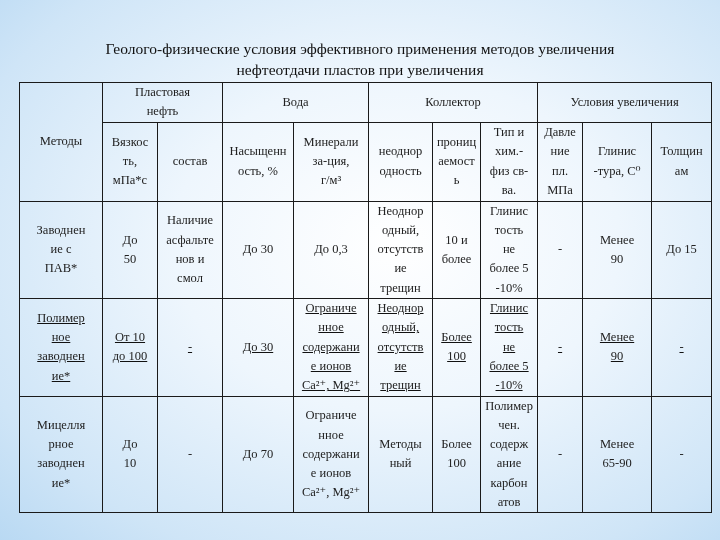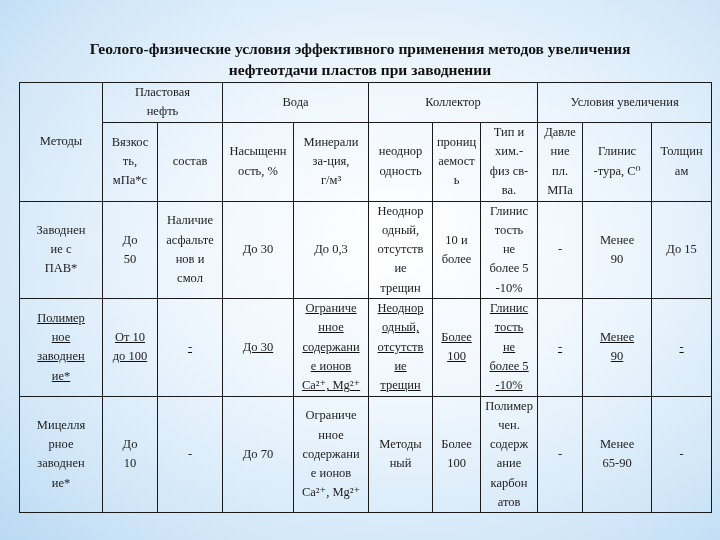--- a/index.html
+++ b/index.html
@@ -4,21 +4,21 @@
 <style>
   html, body { margin:0; padding:0; }
   body {
     width:720px; height:540px; overflow:hidden; position:relative;
     background: radial-gradient(ellipse at 55% 45%, #ffffff 0%, #eef6fd 40%, #cfe5f7 80%, #b9d9f3 100%);
     font-family: "Liberation Serif", "DejaVu Serif", serif;
     color:#111;
   }
   .title {
     position:absolute; left:0; top:38px; width:720px;
-    text-align:center; font-weight:bold; font-size:15.5px; line-height:21px;
+    text-align:center; font-weight:normal; font-size:15.5px; line-height:21px;
     color:#111;
   }
   table {
     position:absolute; left:19px; top:82px;
     border-collapse:collapse; table-layout:fixed;
     width:692px;
     font-size:12.5px; line-height:19.3px;
   }
   td, th {
     border:1.4px solid #1a1a1a; text-align:center; vertical-align:middle;
@@ -30,21 +30,21 @@
   .h2 { height:79px; }
   .r1 { height:96px; }
   .r2 { height:95px;text-decoration:underline; }
   .r3 { height:114px; }
 </style>
 </head>
 <body>
 
 <div class="title">
   <div>Геолого-физические условия эффективного применения методов увеличения</div>
-  <div>нефтеотдачи пластов при заводнении</div>
+  <div>нефтеотдачи пластов при увеличения</div>
 </div>
 
 <table>
   <colgroup>
     <col style="width:83px">
       <col style="width:55px">
       <col style="width:65px">
     <col style="width:71px">
       <col style="width:75px">
       <col style="width:64px">

